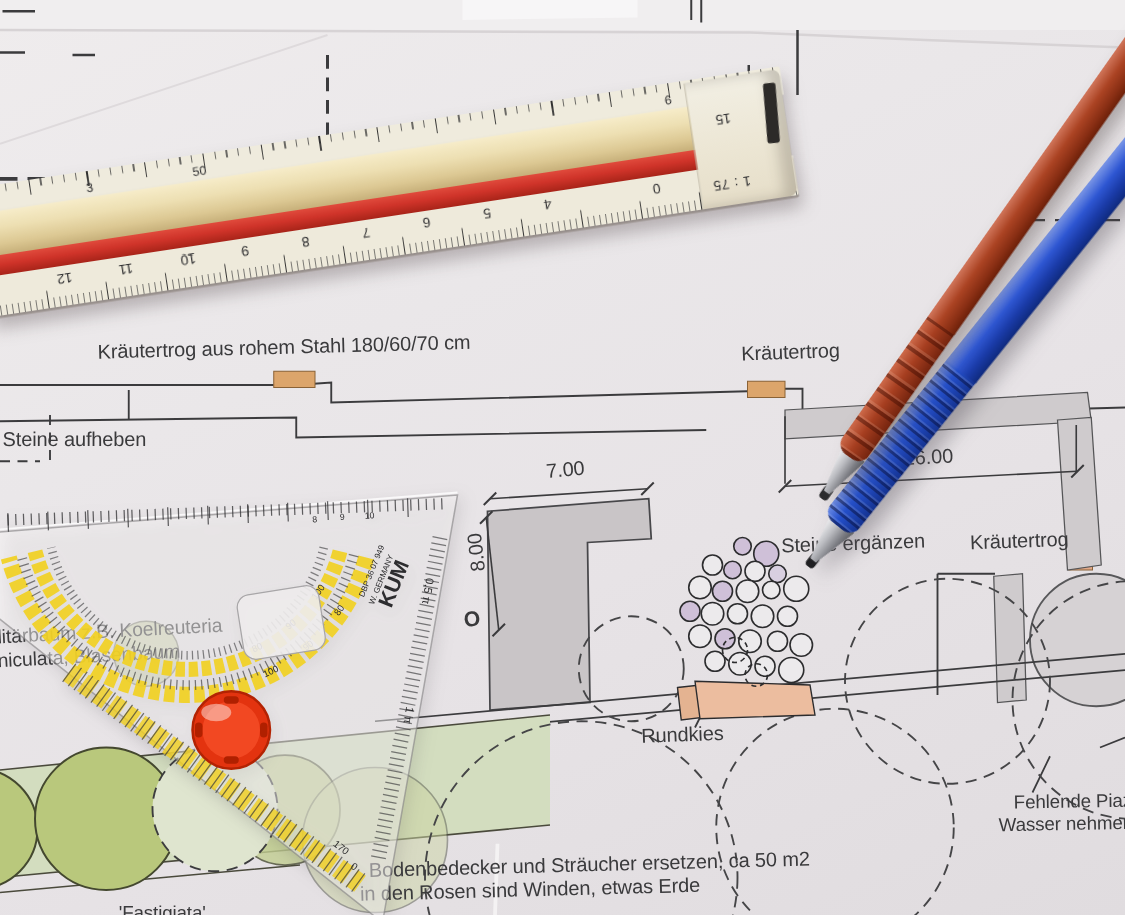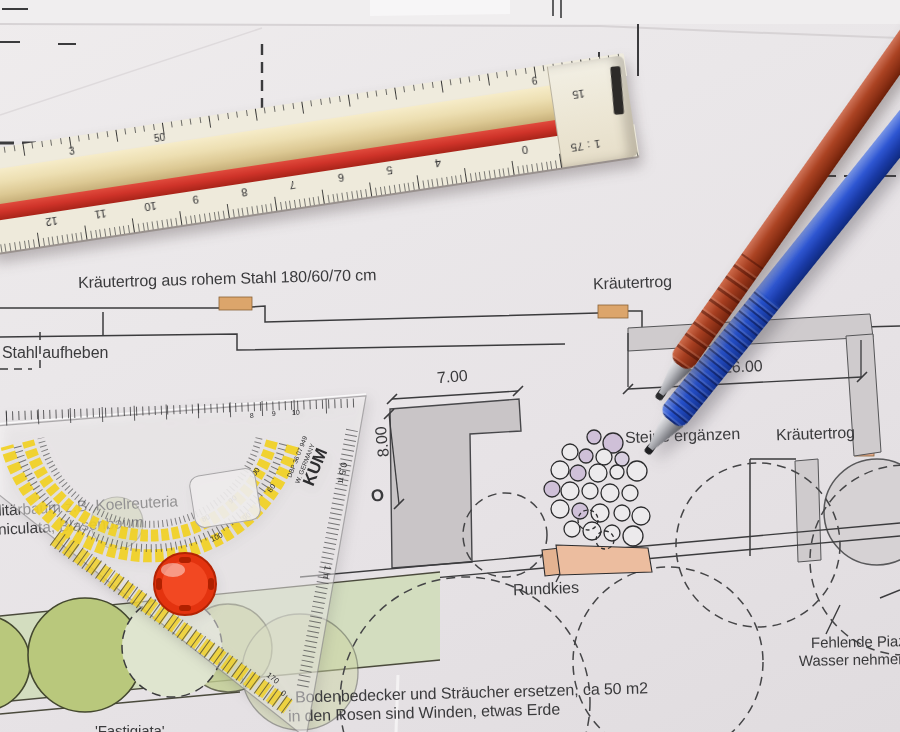--- a/index.html
+++ b/index.html
@@ -191,21 +191,21 @@
       <circle cx="612" cy="533" r="8" fill="#eceaec"></circle>
       <circle cx="633" cy="536" r="10" fill="#eceaec"></circle>
       <circle cx="588" cy="520" r="10" fill="none" stroke-dasharray="4 3"></circle>
       <circle cx="605" cy="540" r="9" fill="none" stroke-dasharray="4 3"></circle>
     </g>
 
     <path d="M398,675 L396,732" stroke="#f4f2f3" stroke-width="3"></path>
   </svg>
 
   <div class="lbl" style="left:78px;top:270px;transform:rotate(-1.5deg);">Kräutertrog aus rohem Stahl 180/60/70 cm</div>
-  <div class="lbl" style="left:2px;top:344px;">Stahl aufheben</div>
+  <div class="lbl" style="left:2px;top:344px;">Steine aufheben</div>
   <div class="lbl" style="left:593px;top:274px;transform:rotate(-2deg);">Kräutertrog</div>
   <div class="lbl" style="left:437px;top:368px;transform:rotate(-5deg);">7.00</div>
   <div class="lbl" style="left:723px;top:358px;transform:rotate(-3deg);">16.00</div>
   <div class="lbl" style="left:375px;top:458px;transform:rotate(-96deg);transform-origin:0 0;">8.00</div>
   <div class="lbl" style="left:371px;top:486px;font-weight:bold;font-size:17px;transform:rotate(-6deg);">O</div>
   <div class="lbl" style="left:625px;top:427px;transform:rotate(-2deg);">Steine ergänzen</div>
   <div class="lbl" style="left:776px;top:425px;transform:rotate(-2deg);">Kräutertrog</div>
   <div class="lbl" style="left:513px;top:580px;transform:rotate(-2deg);">Rundkies</div>
   <div class="lbl" style="left:811px;top:633px;font-size:15px;transform:rotate(-1deg);">Fehlende Piazz</div>
   <div class="lbl" style="left:799px;top:651px;font-size:15px;transform:rotate(-1deg);">Wasser nehmen</div>

